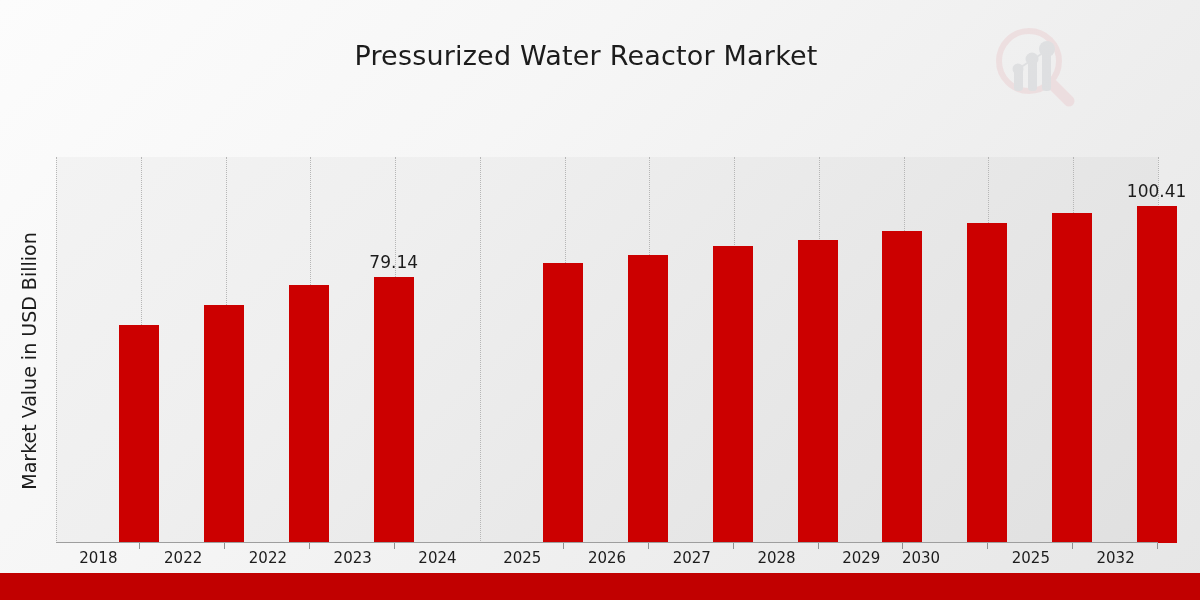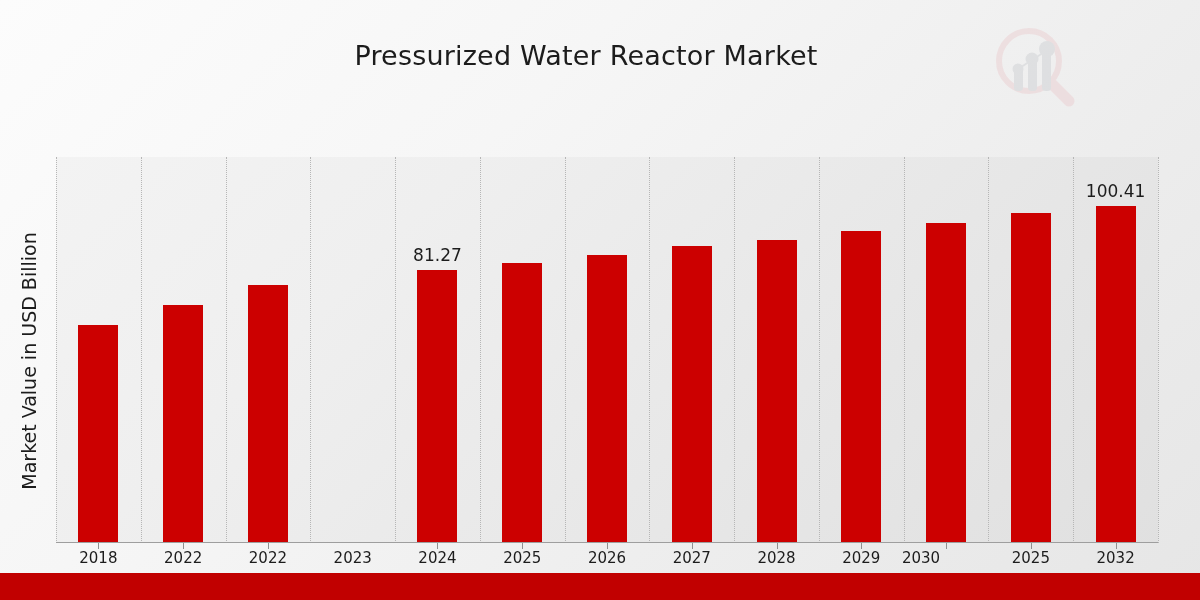--- a/index.html
+++ b/index.html
@@ -64,21 +64,21 @@
   #axis-baseline {
     position: absolute;
     left: 0; right: 0;
     bottom: 0;
     height: 1px;
     background: #9e9e9e;
   }
 
   
   #bars-layer { position: absolute; inset: 0; }
-  .bar-group { position: absolute; bottom: 0; }
+  .bar-group { position: absolute; bottom: 0; margin-left: 41px; }
   .bar {
     position: absolute;
     bottom: 0;
     left: 0;
     width: 100%;
     background: #cc0000;
   }
   .bar-label {
     position: absolute;
     left: 50%;
@@ -157,23 +157,23 @@
         <div class="tick-mark"></div>
       </div>
       <div class="bar-group" style="left: 107.154px; width: 40px; height: 386px;">
         <div class="bar" style="height: 238.313px; background: rgb(204, 0, 0);"></div>
         <div class="tick-mark"></div>
       </div>
       <div class="bar-group" style="left: 191.923px; width: 40px; height: 386px;">
         <div class="bar" style="height: 258.452px; background: rgb(204, 0, 0);"></div>
         <div class="tick-mark"></div>
       </div>
-      <div class="bar-group" style="left: 361.462px; width: 40px; height: 386px;">
-        <div class="bar" style="height: 272.785px; background: rgb(204, 0, 0);"></div>
-        <div class="bar-label" style="bottom: 277.785px;">81.27</div>
+      <div class="bar-group" style="left: 276.692px; width: 40px; height: 386px;">
+        <div class="bar" style="height: 265.635px; background: rgb(204, 0, 0);"></div>
+        <div class="bar-label" style="bottom: 270.635px;">79.14</div>
         <div class="tick-mark"></div>
       </div>
       <div class="bar-group" style="left: 446.231px; width: 40px; height: 386px;">
         <div class="bar" style="height: 279.598px; background: rgb(204, 0, 0);"></div>
         <div class="tick-mark"></div>
       </div>
       <div class="bar-group" style="left: 531px; width: 40px; height: 386px;">
         <div class="bar" style="height: 287.654px; background: rgb(204, 0, 0);"></div>
         <div class="tick-mark"></div>
       </div>

